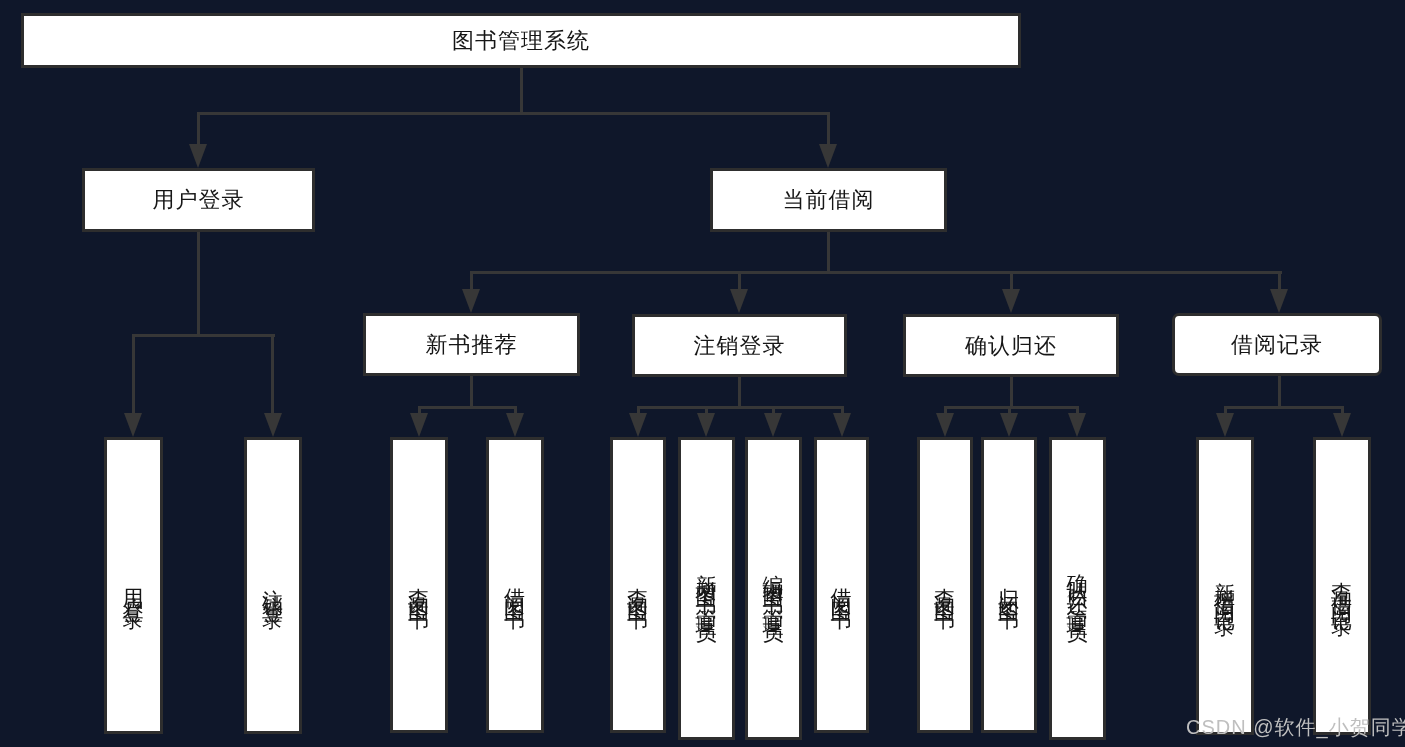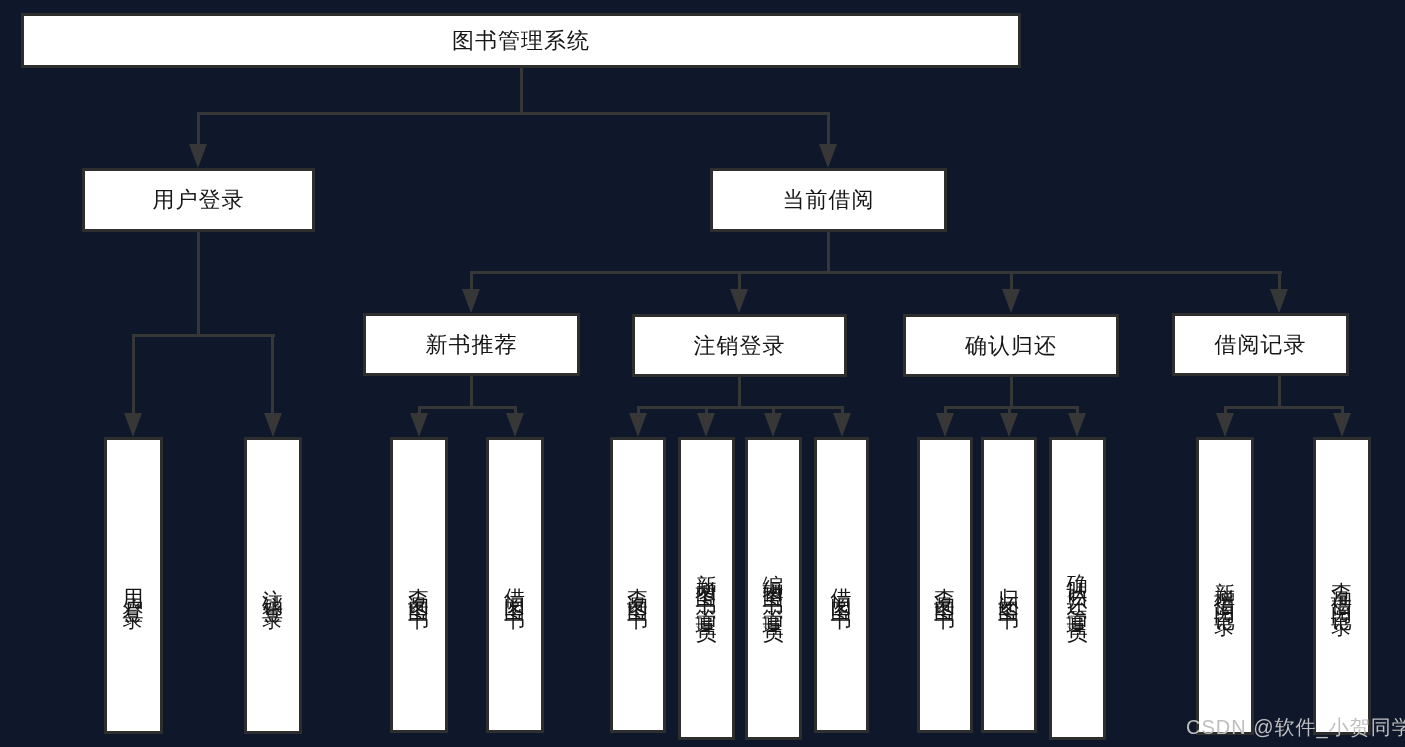--- a/index.html
+++ b/index.html
@@ -83,21 +83,21 @@
   </div>
 
   <div class="box" style="left:632px; top:314px; width:215px; height:63px;">
     <span class="hlabel">注销登录</span>
   </div>
 
   <div class="box" style="left:903px; top:314px; width:216px; height:63px;">
     <span class="hlabel">确认归还</span>
   </div>
 
-  <div class="box" style="left:1172px; top:313px; width:177px; height:63px;">
+  <div class="box" style="left:1172px; top:313px; width:210px; height:63px;border-radius:7px;">
     <span class="hlabel">借阅记录</span>
   </div>
 
   <div class="box" style="left:104px; top:437px; width:59px; height:297px;">
     <span class="vlabel">用户登录</span>
   </div>
 
   <div class="box" style="left:244px; top:437px; width:58px; height:297px;">
     <span class="vlabel">注销登录</span>
   </div>

